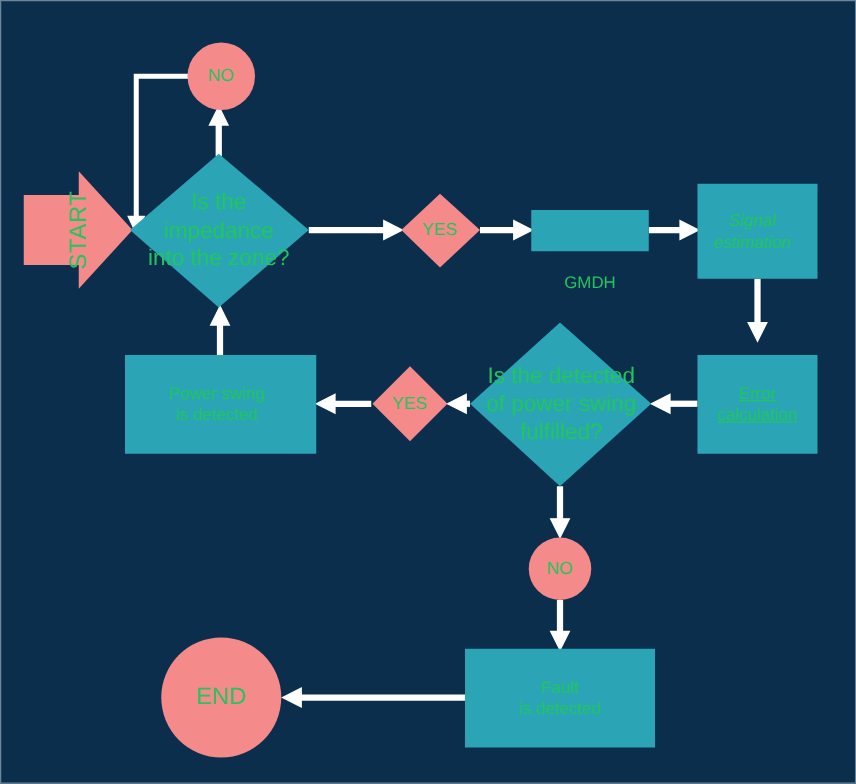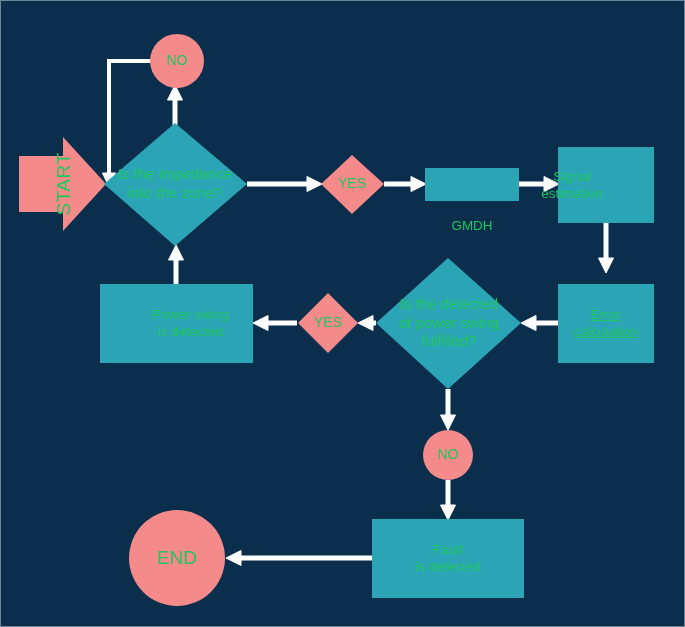--- a/index.html
+++ b/index.html
@@ -33,21 +33,21 @@
     font-size: 13.5px;
     line-height: 1.26;
     text-align: center;
     white-space: pre-line;
     pointer-events: none;
     display: flex;
     align-items: center;
     justify-content: center;
   }
   .label-terminal { font-size: 14px; }
-  .label-decision-small { font-size: 15px; }
+  .label-decision-small { font-size: 18px; }
   .label-start {
     font-size: 19px;
     transform: rotate(-90deg);
     letter-spacing: 0.5px;
   }
   .label-end { font-size: 19px; }
 </style>
 </head>
 <body>
 
@@ -156,33 +156,33 @@
 
   <div class="node-label label-decision-small" style="left:106px; top:161px; width:136px; height:44px;">Is the impedance
 into the zone?</div>
 
   <div class="node-label label-terminal" style="left:149px; top:48px; width:54px; height:24px;">NO</div>
 
   <div class="node-label label-terminal" style="left:324px; top:171px; width:54px; height:24px;">YES</div>
 
   <div class="node-label" style="left:424px; top:172px; width:94px; height:24px;margin-top:40px;">GMDH</div>
 
-  <div class="node-label" style="left:532px; top:162px; width:78px; height:44px;">Signal
+  <div class="node-label" style="left:562px; top:162px; width:78px; height:44px;font-style:italic;">Signal
 estimation</div>
 
   <div class="node-label" style="left:557px; top:300px; width:96px; height:44px;text-decoration:underline;">Error
 calculation</div>
 
   <div class="node-label label-decision-small" style="left:380px; top:288px; width:136px; height:68px;">Is the detected
 of power swing
 fulfilled?</div>
 
   <div class="node-label label-terminal" style="left:300px; top:310px; width:54px; height:24px;">YES</div>
 
-  <div class="node-label" style="left:113px; top:300px; width:153px; height:44px;">Power swing
+  <div class="node-label" style="left:96px; top:300px; width:153px; height:44px;">Power swing
 is detected</div>
 
   <div class="node-label label-terminal" style="left:420px; top:442px; width:54px; height:24px;">NO</div>
 
   <div class="node-label" style="left:371px; top:535px; width:152px; height:44px;">Fault
 is detected</div>
 
   <div class="node-label label-end" style="left:140px; top:544px; width:72px; height:26px;text-align:center;">END</div>
 
 </div>

